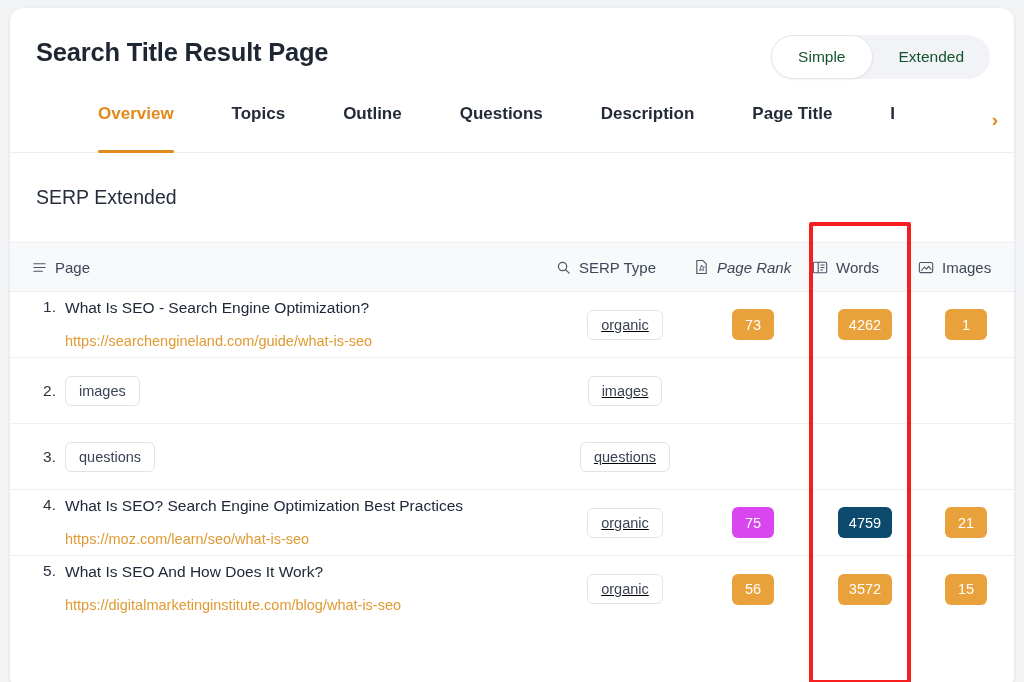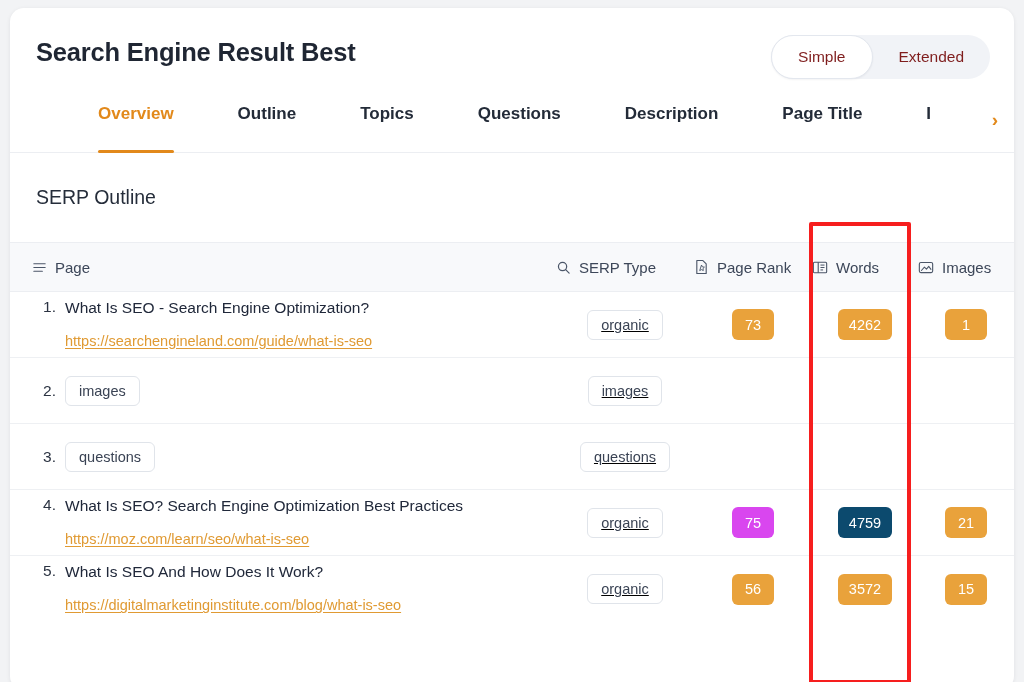--- a/index.html
+++ b/index.html
@@ -56,21 +56,21 @@
     display: flex;
     align-items: center;
     padding: 0;
   }
   .seg {
     height: 44px;
     display: flex;
     align-items: center;
     justify-content: center;
     font-size: 15.5px;
-    color: #7f1d1d;
+    color: #14532d;
     padding: 0 26px;
     border-radius: 22px;
     cursor: pointer;
     white-space: nowrap;
   }
   .seg.active {
     background: #ffffff;
     border: 1px solid #e3e7ee;
     box-shadow: 0 1px 2px rgba(16,24,40,.05);
   }
@@ -82,21 +82,21 @@
     border-bottom: 1px solid #eceef2;
   }
   #tabs {
     position: absolute;
     left: 62px;
     top: 0;
     right: 46px;
     height: 57px;
     display: flex;
     align-items: flex-start;
-    gap: 6px;
+    gap: 0;
     overflow: hidden;
   }
   .tab {
     position: relative;
     font-size: 17px;
     font-weight: 700;
     color: #232b38;
     padding: 8px 29px 0 29px;
     height: 57px;
     white-space: nowrap;
@@ -172,21 +172,21 @@
   }
   .th {
     display: flex;
     align-items: center;
     gap: 8px;
     white-space: nowrap;
     text-align: right;
   }
   .th-page     { width: 546px; padding-left: 22px; }
   .th-serp     { width: 138px; }
-  .th-rank     { width: 118px; }
+  .th-rank     { width: 118px; font-style: italic; }
   .th-words    { width: 106px; }
   .th-images   { width: 96px;  }
 
   .tr {
     display: flex;
     align-items: center;
     min-height: 66px;
     border-bottom: 1px solid #eef0f3;
     background: #fff;
   }
@@ -214,21 +214,20 @@
   }
   .page-texts { display: flex; flex-direction: column; gap: 13px; }
   .page-title-text {
     font-size: 15.5px;
     color: #20283a;
     line-height: 1.35;
   }
   .page-url {
     font-size: 14.5px;
     color: #e09a33;
-    text-decoration: underline;
     text-underline-offset: 2px;
     cursor: pointer;
     line-height: 1.35;
   }
 
   .chip {
     display: inline-flex;
     align-items: center;
     justify-content: center;
     height: 30px;
@@ -268,45 +267,45 @@
   }
 
   svg { display: block; }
 </style>
 </head>
 <body>
 
 <div id="card">
 
   <div id="card-header">
-    <div id="page-title">Search Engine Result Best</div>
+    <div id="page-title">Search Title Result Page</div>
 
     <div id="view-toggle">
       <div class="seg active">Simple</div>
       <div class="seg">Extended</div>
     </div>
   </div>
 
   <div id="tabs-wrap">
     <div id="tabs">
       <div class="tab active" style="color: rgb(226, 137, 27);">Overview</div>
+      <div class="tab">Topics</div>
       <div class="tab">Outline</div>
-      <div class="tab">Topics</div>
       <div class="tab">Questions</div>
       <div class="tab">Description</div>
       <div class="tab">Page Title</div>
       <div class="tab">I</div>
     </div>
     <div id="tab-fade"></div>
     <div id="tab-more">
       <span class="chev">›</span>
     </div>
   </div>
 
-  <div id="section-title">SERP Outline</div>
+  <div id="section-title">SERP Extended</div>
 
   <div id="table">
 
     <div class="thead">
 
       <div class="th th-page">
         <span>
           <svg width="15" height="15" viewBox="0 0 16 16" fill="none" stroke="#4b5668" stroke-width="1.3" stroke-linecap="round">
             <line x1="2" y1="4" x2="14" y2="4"></line>
               <line x1="2" y1="8" x2="14" y2="8"></line>

